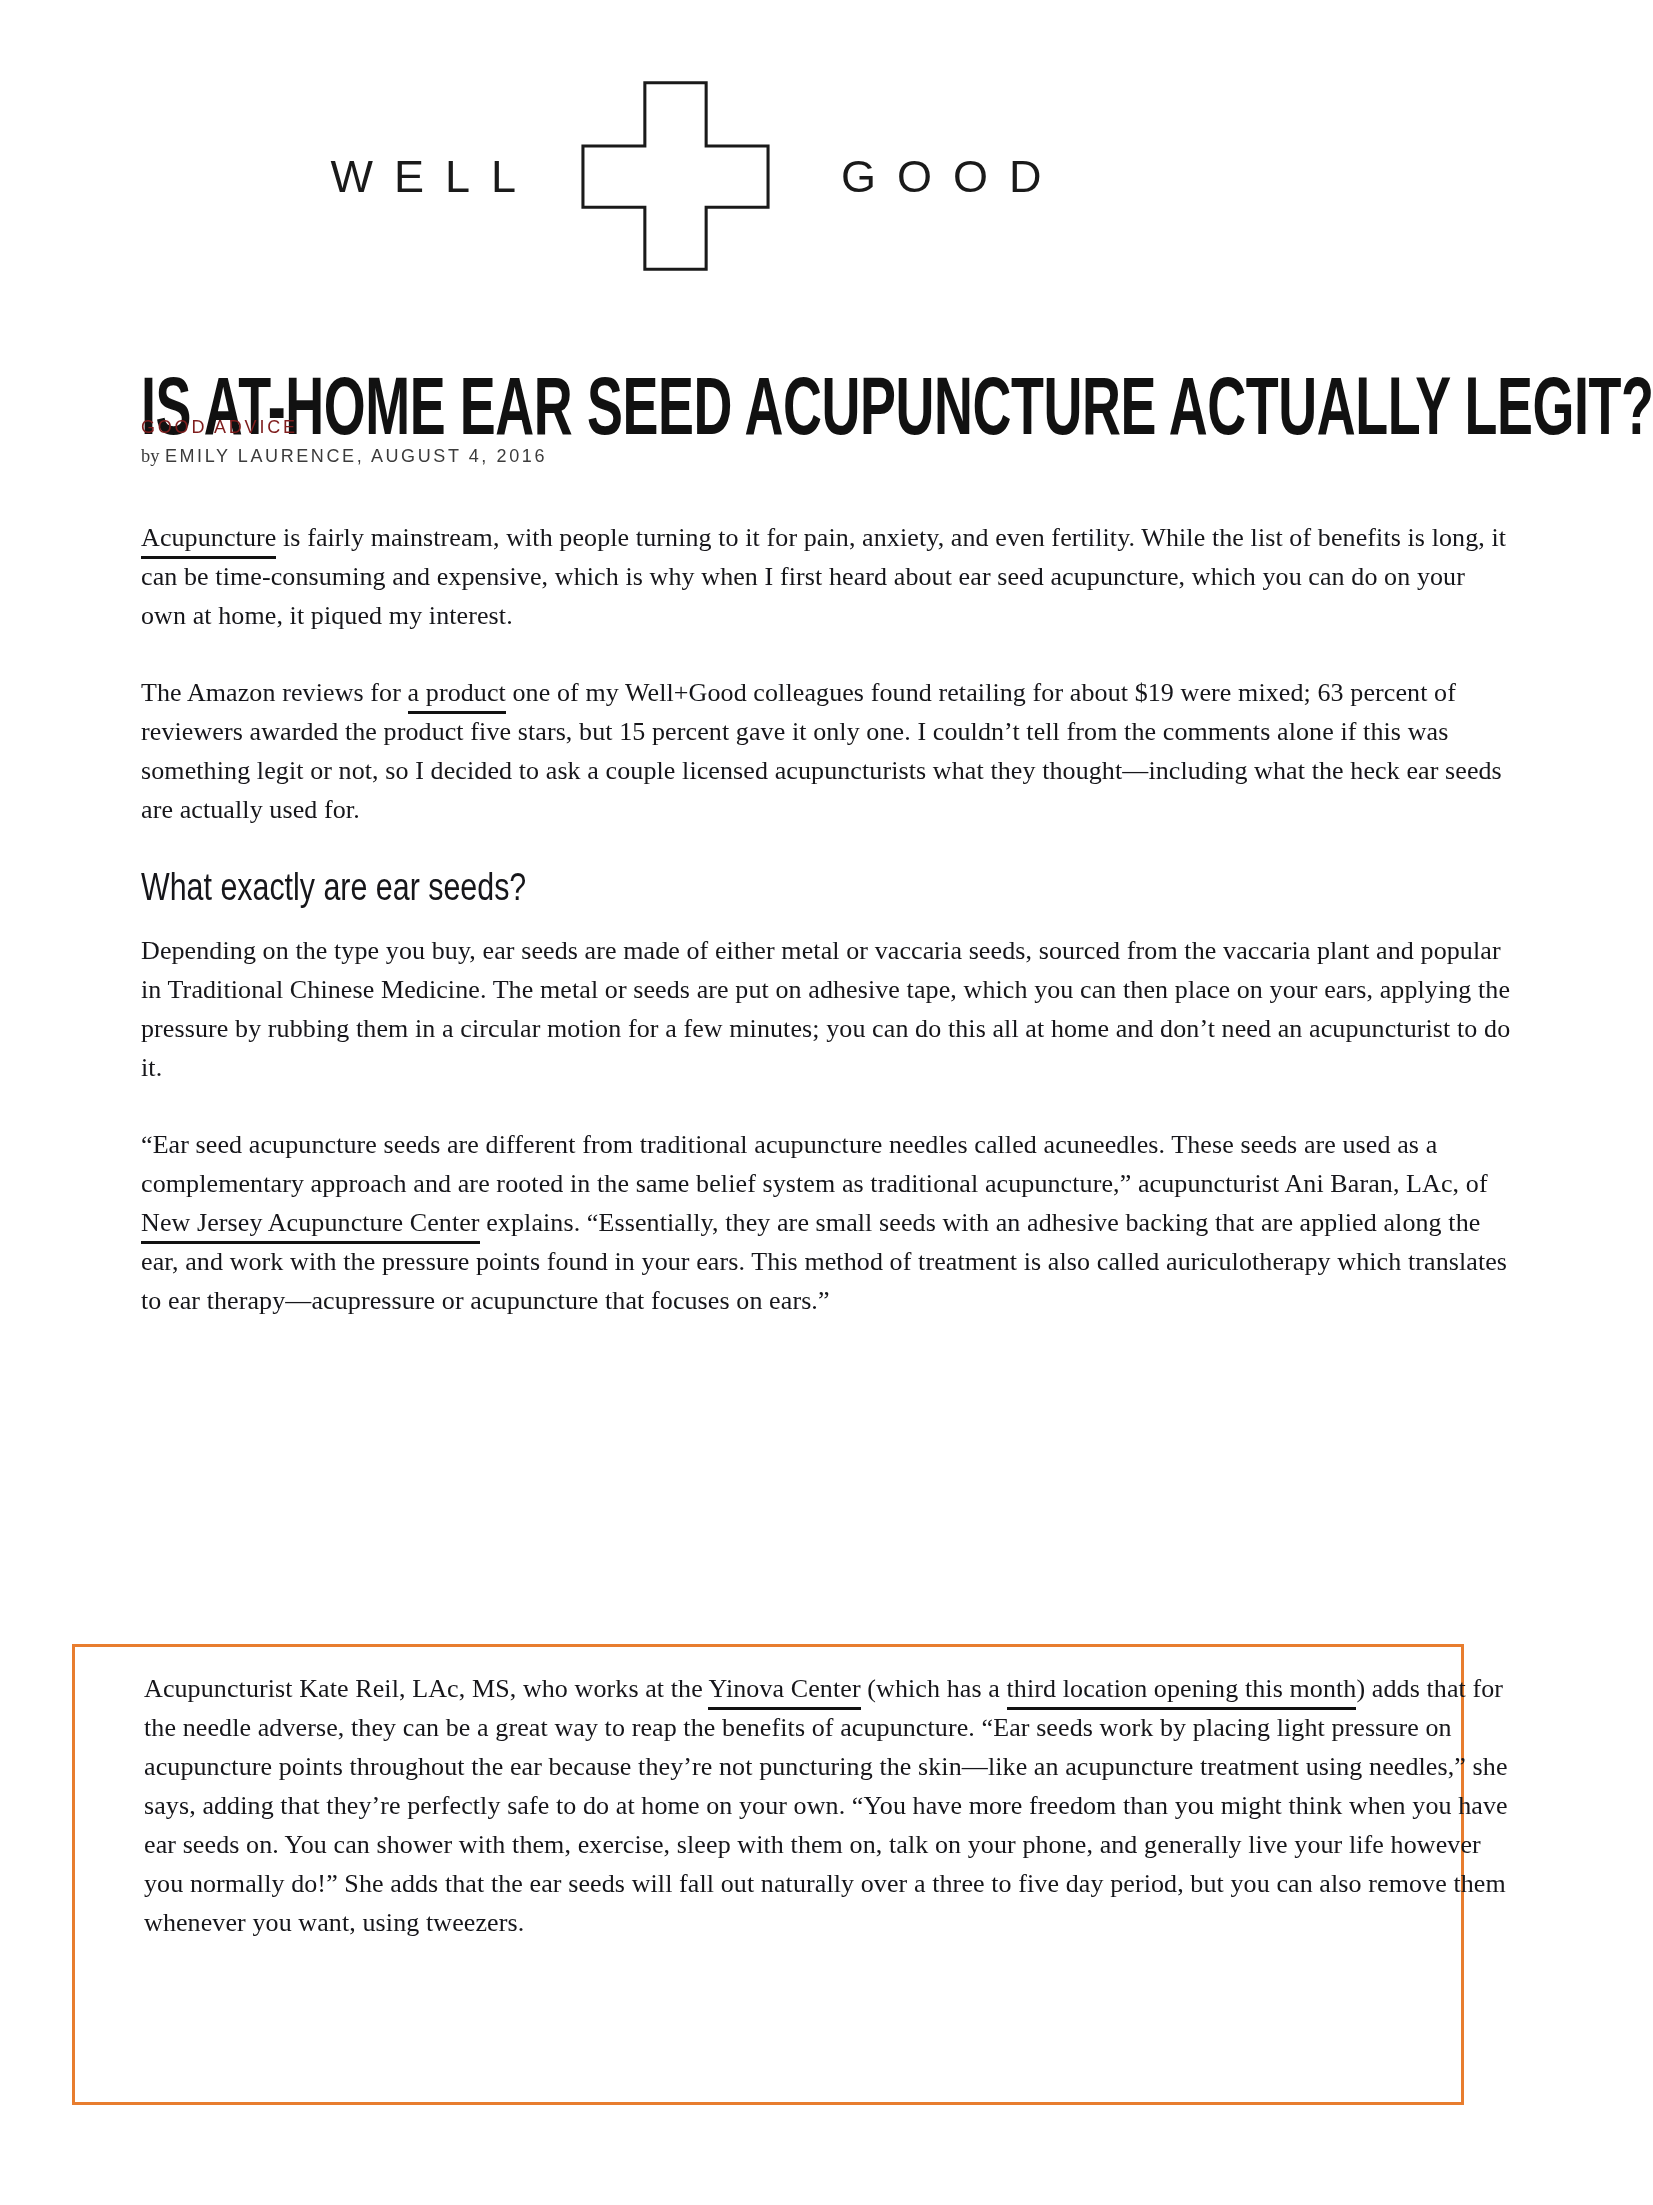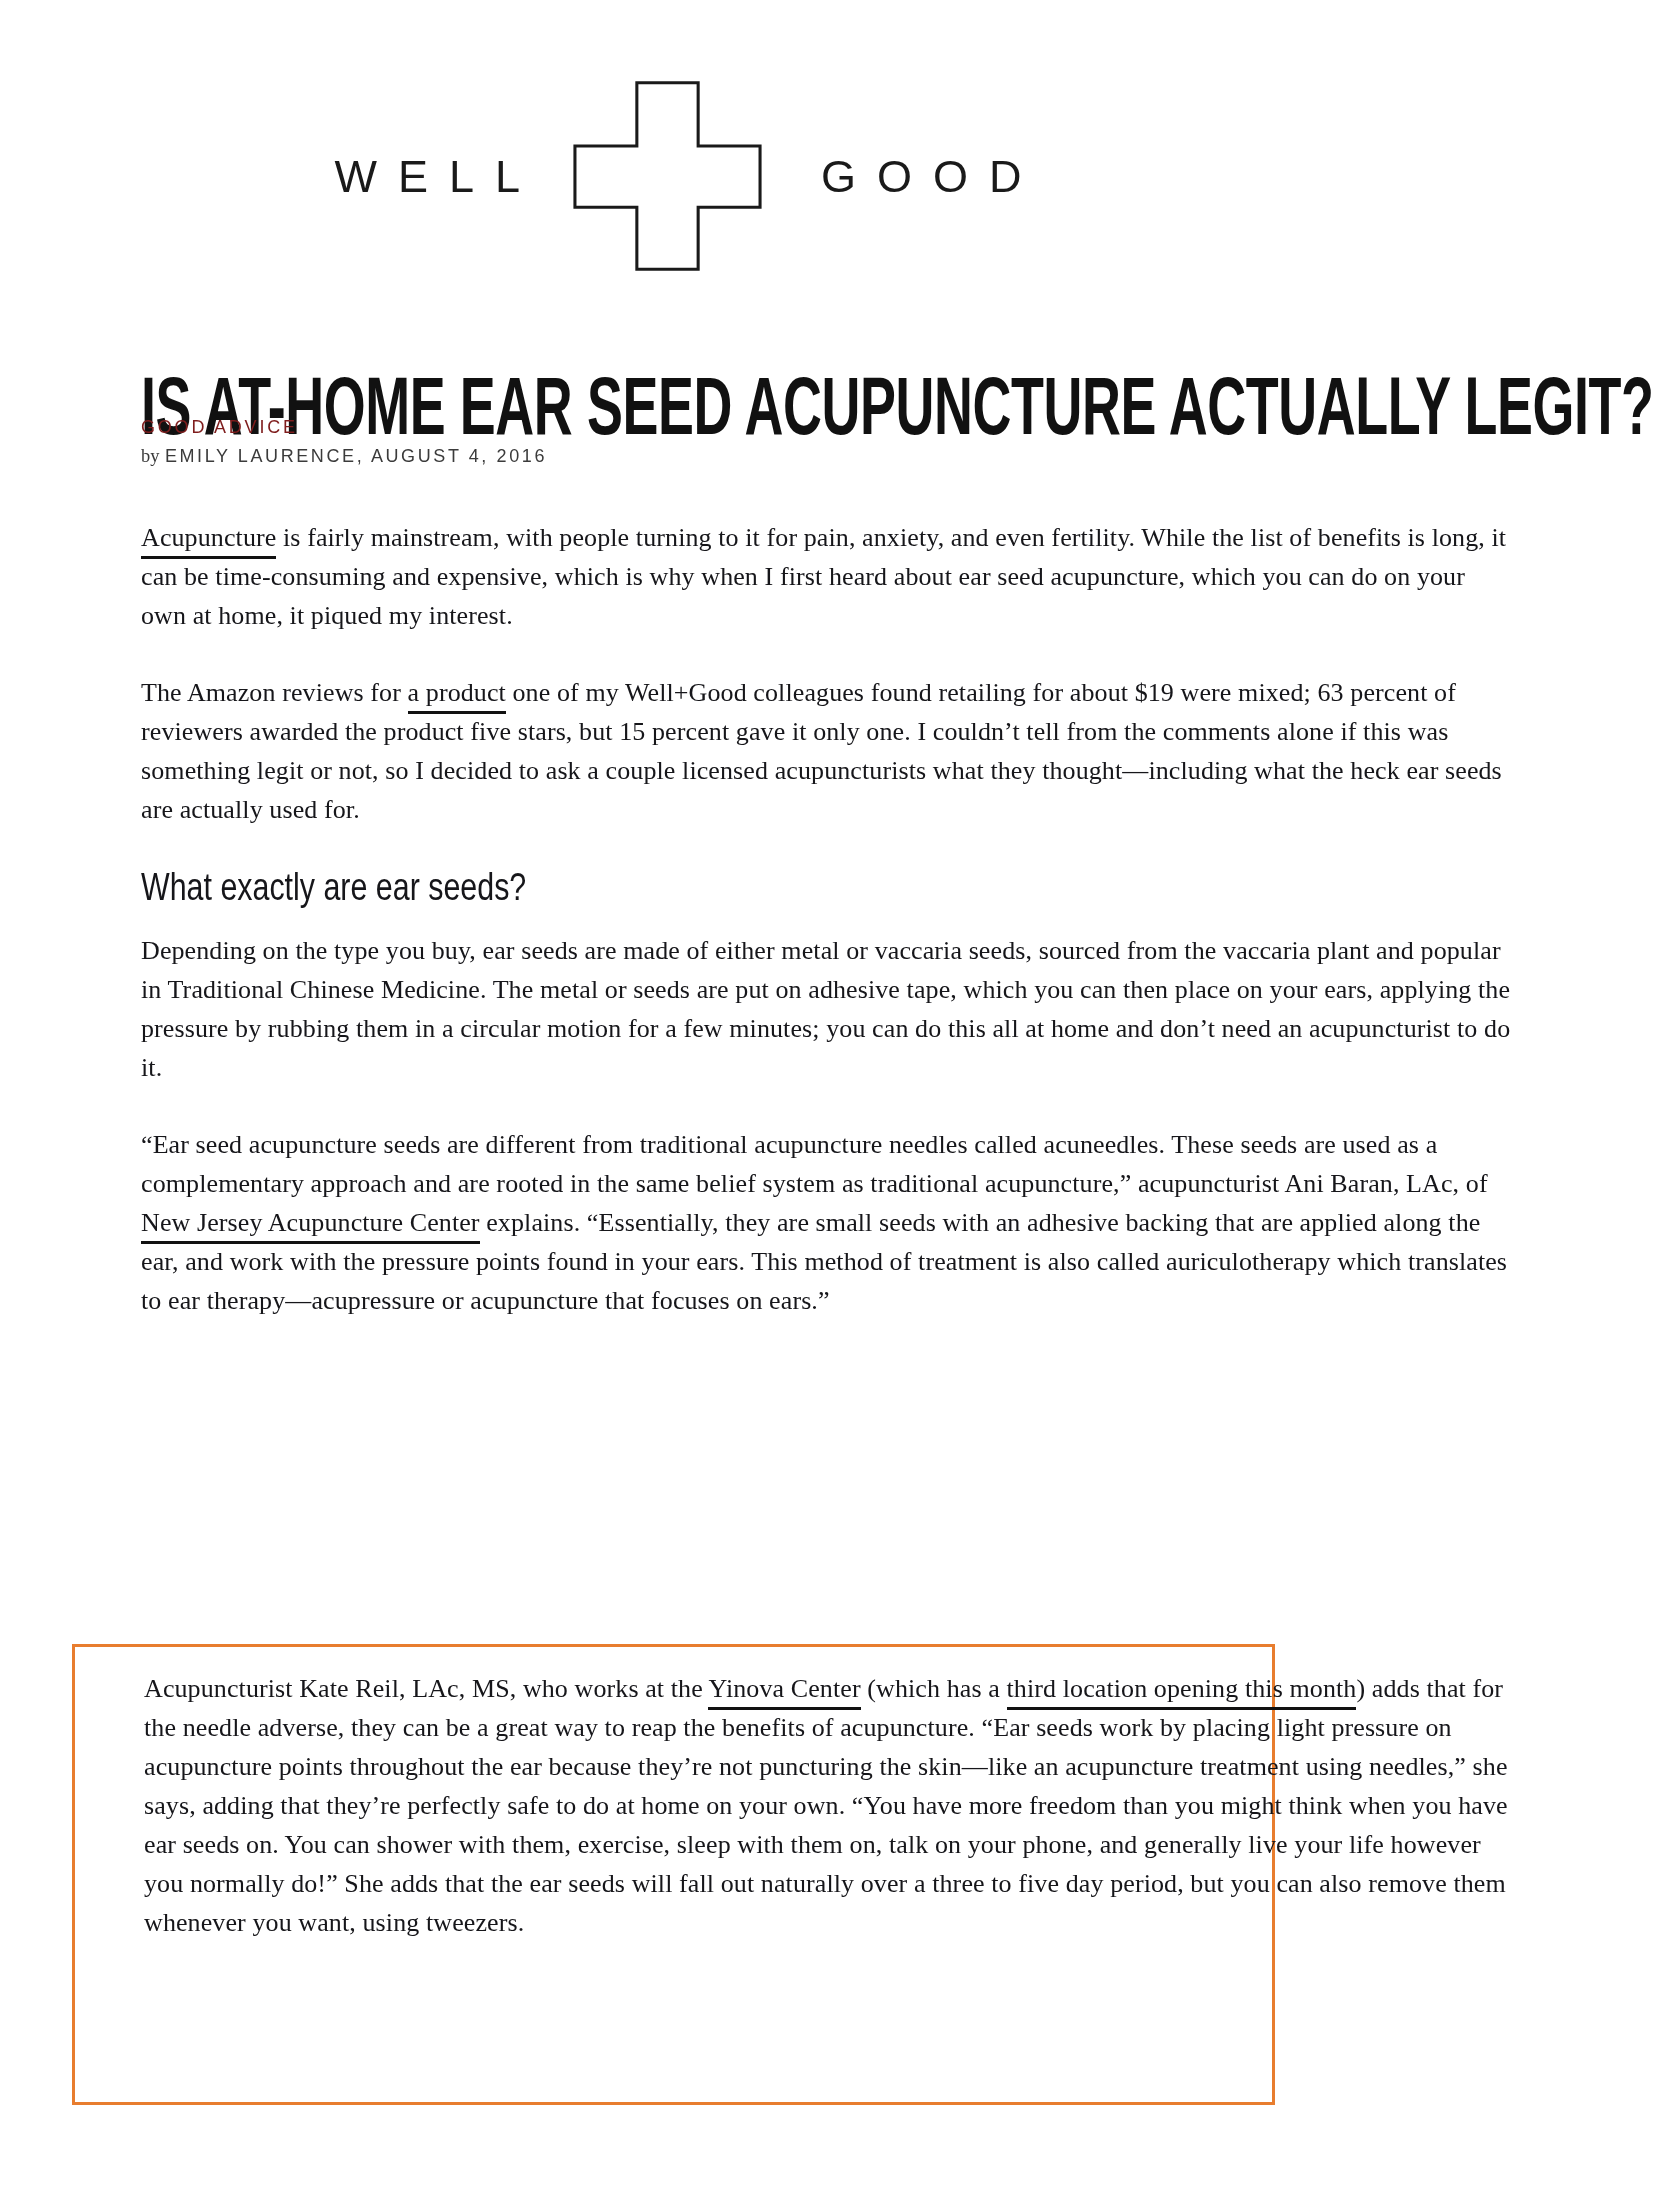--- a/index.html
+++ b/index.html
@@ -26,21 +26,22 @@
   
   .masthead {
     position: absolute;
     left: 0;
     top: 72px;
     width: 1356px;
     height: 208px;
     display: flex;
     align-items: center;
     justify-content: center;
-    gap: 0;
+    gap: 12px;
+    padding-left: 8px;
   }
   .brand-word {
     font-family: "Liberation Sans", sans-serif;
     font-size: 45px;
     font-weight: 400;
     letter-spacing: 21px;
     color: #1a1a1a;
     line-height: 1;
     text-indent: 21px;
   }
@@ -143,21 +144,21 @@
     border-bottom: 3.1px solid #111;
     padding-bottom: 4.3px;
     cursor: pointer;
   }
 
   
   .callout {
     position: absolute;
     left: 72px;
     top: 1644px;
-    width: 1203px;
+    width: 1392px;
     height: 461px;
     border: 3.1px solid #e87d2e;
     box-sizing: border-box;
   }
   .callout-inner {
     position: absolute;
     left: 69px;
     top: 22px;
     width: 1373px;
   }

